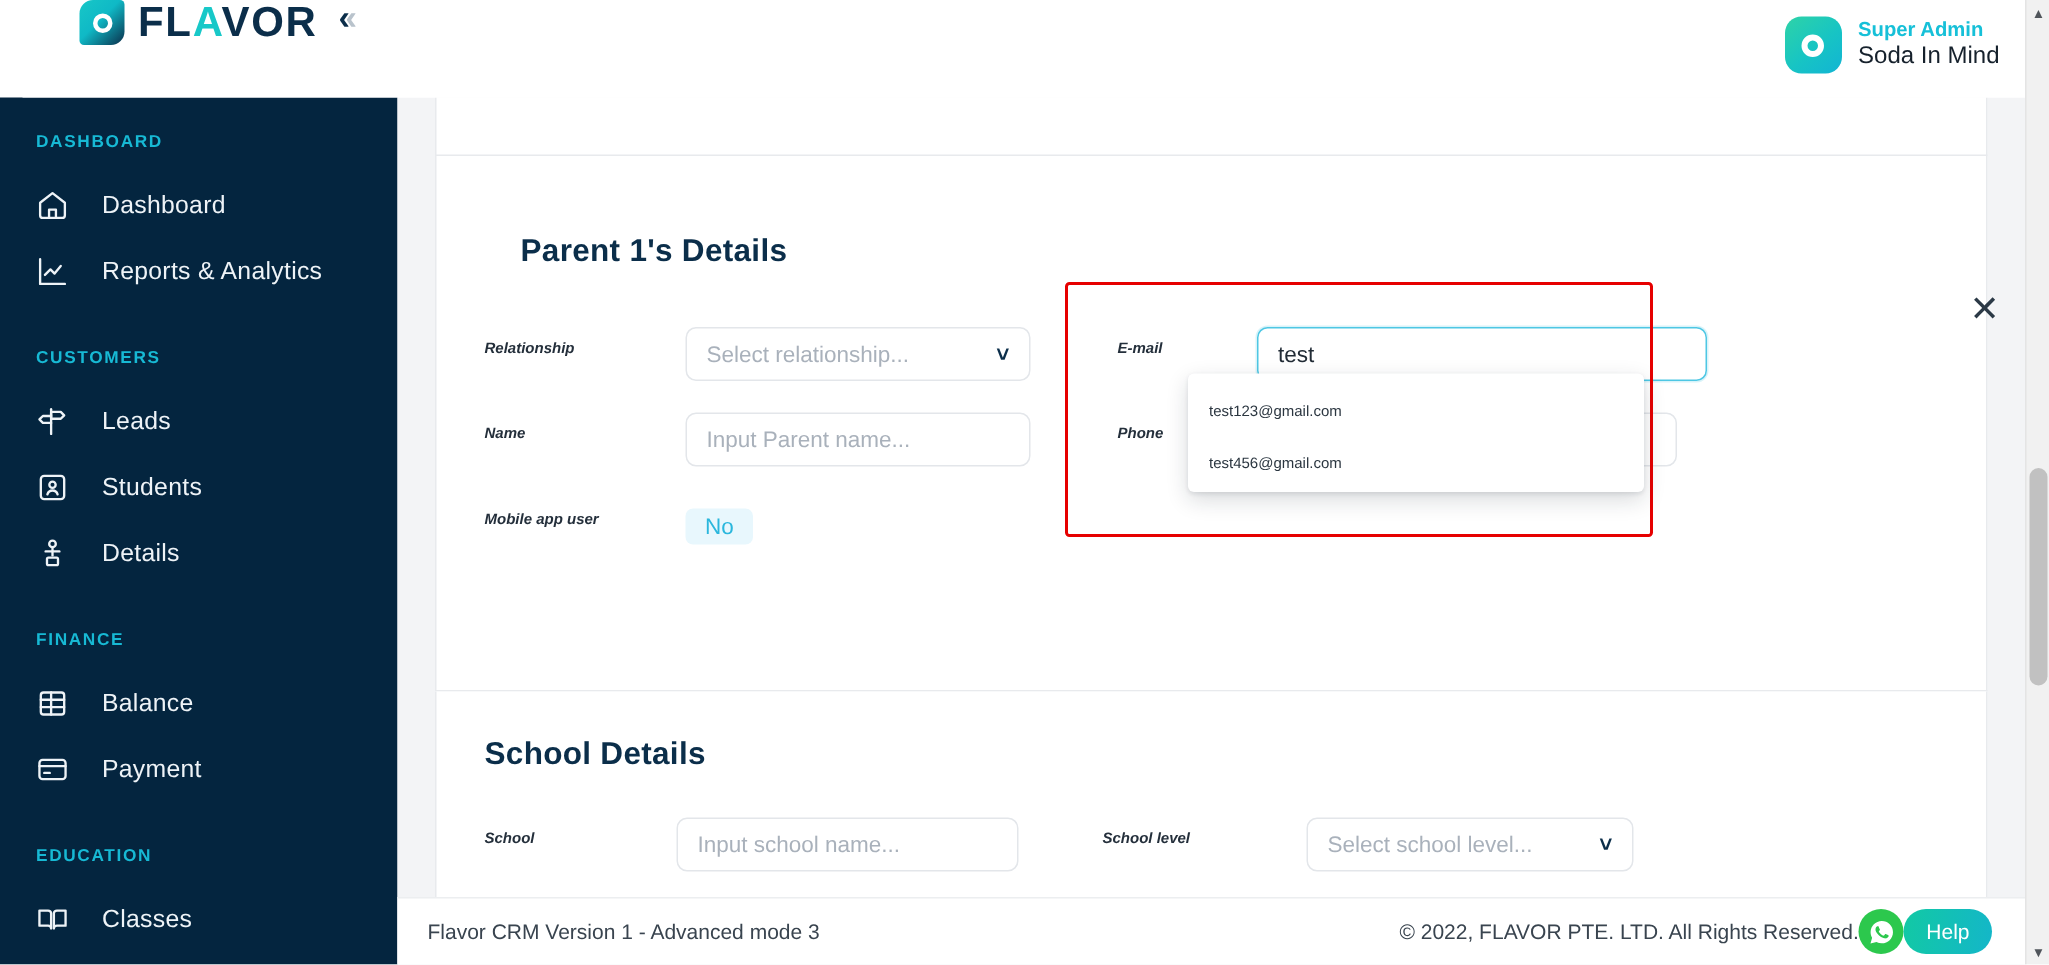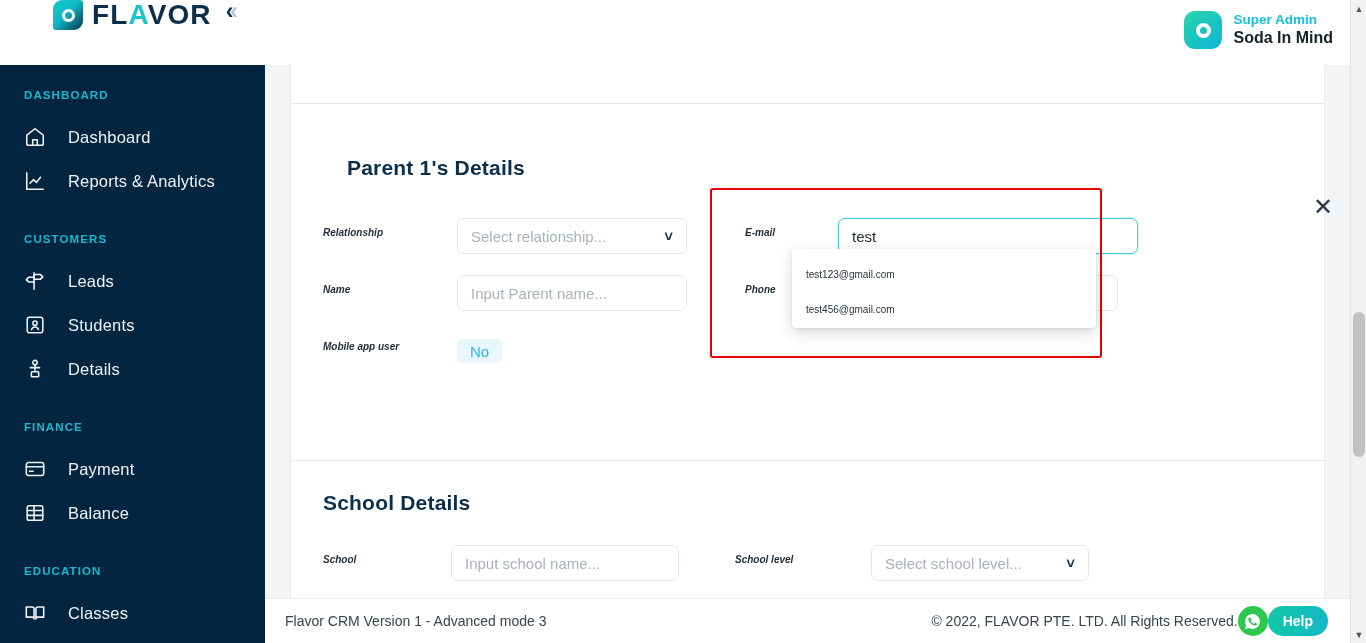--- a/index.html
+++ b/index.html
@@ -46,21 +46,21 @@
     width:38px; height:38px; border-radius:11px;
     background:linear-gradient(140deg,#2ed3a7 0%,#17c4c4 55%,#12b4d4 100%);
     display:flex; align-items:center; justify-content:center; flex:none;
   }
   .avatar i{
     width:15px;height:15px;border-radius:50%;
     border:4px solid #ffffff; display:block;
   }
   .user-meta{ line-height:1.25; }
   .user-role{ font-size:13.5px; color:#16c0d8; font-weight:700; }
-  .user-name{ font-size:16px; color:#16212c; font-weight:700; }
+  .user-name{ font-size:16px; color:#16212c; font-weight:400; }
 
   
   .sidebar{
     position:absolute; left:0; top:65px; width:265px; height:578px;
     background:#04253f; padding-top:24px; overflow:hidden;
   }
   .nav-section{
     color:#17b9d4; font-size:11.5px; font-weight:700;
     letter-spacing:1.1px; padding:0 0 0 24px; margin:0 0 14px 0;
   }
@@ -153,21 +153,21 @@
   .foot-left{ font-size:14px; color:#39444f; margin-left:20px; }
   .foot-right{ margin-left:auto; display:flex; align-items:center; margin-right:22px; }
   .foot-copy{ font-size:14px; color:#39444f; }
   .wa-btn{
     width:30px;height:30px;border-radius:50%;background:#2cc84d;
     display:flex;align-items:center;justify-content:center;cursor:pointer;flex:none;
   }
   .help-btn{
     height:30px; padding:15px 15px; border-radius:15px;
     background:linear-gradient(100deg,#12c9a4 0%,#14b6c9 100%);
-    color:#fff; font-size:14px; font-weight:700;
+    color:#fff; font-size:14px; font-weight:400;
     display:flex; align-items:center; cursor:pointer;
   }
 
   
   .sb{
     position:absolute; right:0; top:0; width:16px; height:643px;
     background:#f1f1f1; border-left:1px solid #e4e4e4; z-index:40;
   }
   .sb-arrow{
     position:absolute; left:0; width:16px; height:17px;
@@ -260,35 +260,35 @@
             <rect x="8" y="15" width="8" height="5.5" rx="1"></rect>
           </svg>
       </span>
       <span class="nav-label">Details</span>
     </div>
 
     <div class="nav-section gap">FINANCE</div>
     <div class="nav-item">
       <span class="nav-ic">
         <svg width="22" height="22" viewBox="0 0 24 24" fill="none" stroke="#eef3f7" stroke-width="1.7" stroke-linecap="round" stroke-linejoin="round">
+            <rect x="3.5" y="4" width="17" height="16" rx="2"></rect>
+            <path d="M3.5 9.3h17M3.5 14.6h17M11 4v16"></path>
+          </svg>
+      </span>
+      <span class="nav-label">Balance</span>
+    </div>
+    <div class="nav-item">
+      <span class="nav-ic">
+        <svg width="22" height="22" viewBox="0 0 24 24" fill="none" stroke="#eef3f7" stroke-width="1.7" stroke-linecap="round" stroke-linejoin="round">
             <rect x="2.5" y="5" width="19" height="14" rx="2.3"></rect>
             <path d="M2.5 9.5h19"></path>
             <path d="M6 14.5h4"></path>
           </svg>
       </span>
       <span class="nav-label">Payment</span>
-    </div>
-    <div class="nav-item">
-      <span class="nav-ic">
-        <svg width="22" height="22" viewBox="0 0 24 24" fill="none" stroke="#eef3f7" stroke-width="1.7" stroke-linecap="round" stroke-linejoin="round">
-            <rect x="3.5" y="4" width="17" height="16" rx="2"></rect>
-            <path d="M3.5 9.3h17M3.5 14.6h17M11 4v16"></path>
-          </svg>
-      </span>
-      <span class="nav-label">Balance</span>
     </div>
 
     <div class="nav-section gap">EDUCATION</div>
     <div class="nav-item">
       <span class="nav-ic">
         <svg width="22" height="22" viewBox="0 0 24 24" fill="none" stroke="#eef3f7" stroke-width="1.7" stroke-linecap="round" stroke-linejoin="round">
             <path d="M2.5 5.5h6.3c1.2 0 2.2.9 2.2 2v11c0-1.1-1-2-2.2-2H2.5z"></path>
             <path d="M21.5 5.5h-6.3c-1.2 0-2.2.9-2.2 2v11c0-1.1 1-2 2.2-2h6.3z"></path>
           </svg>
       </span>

